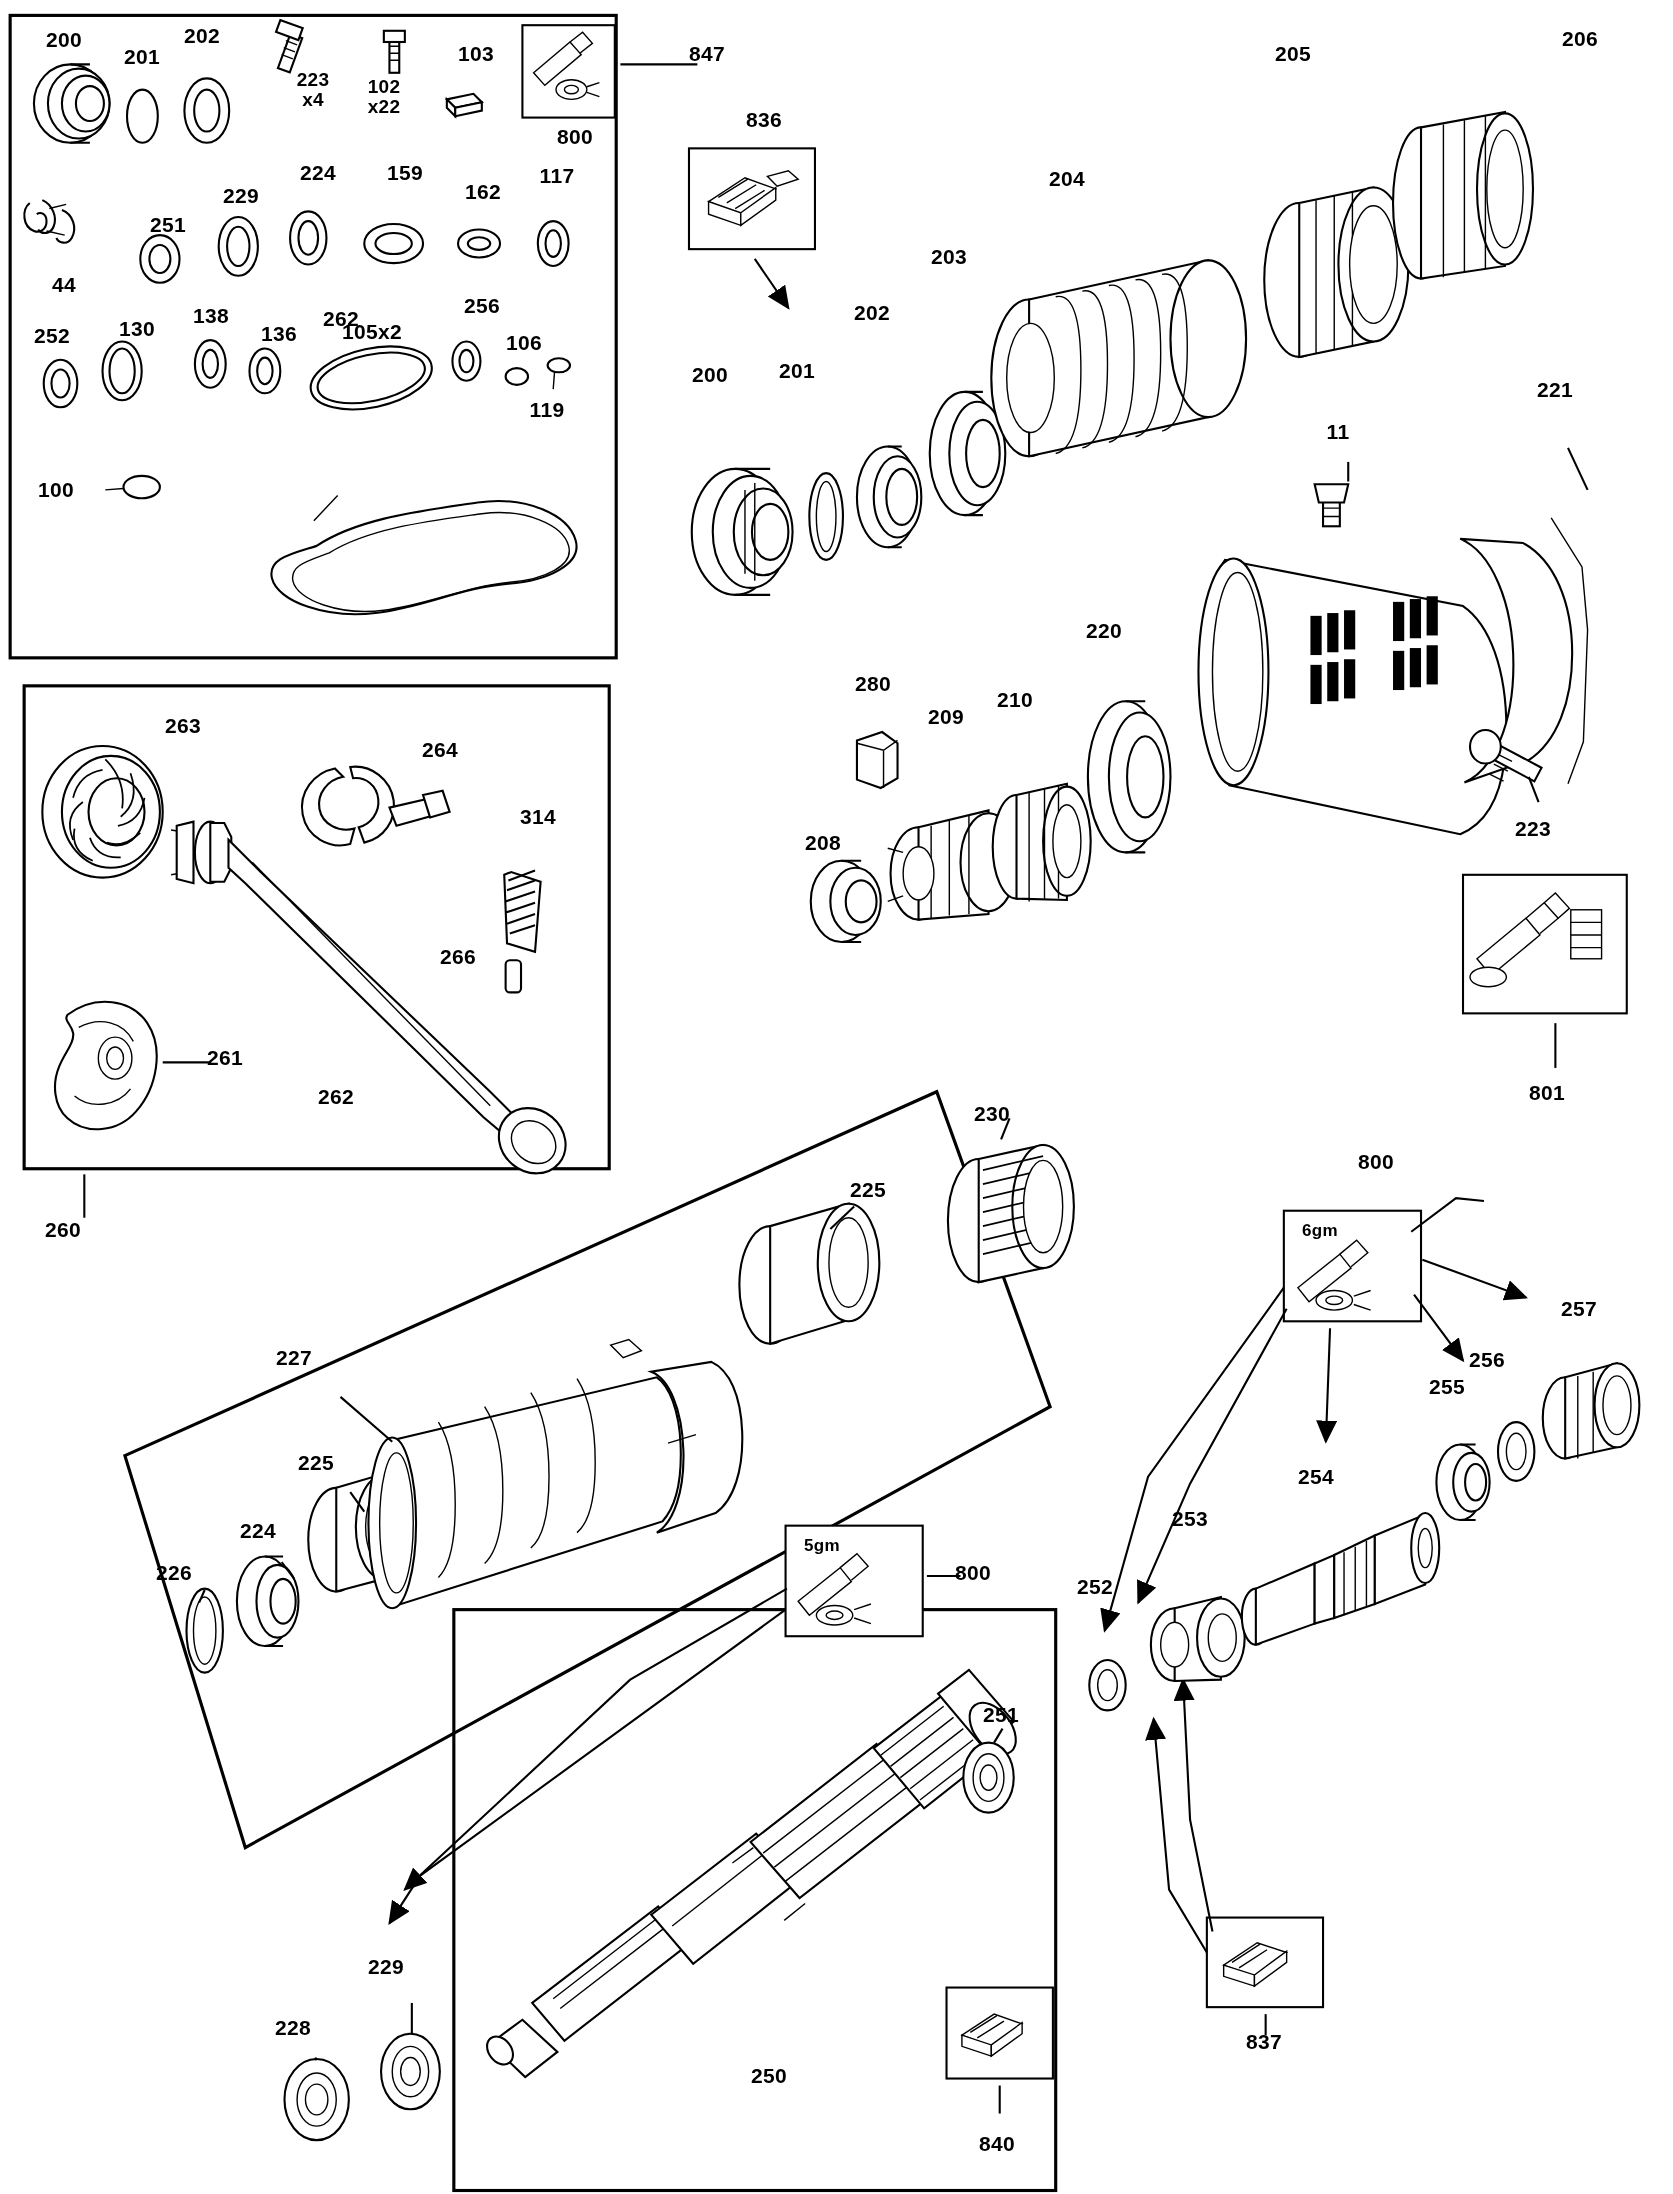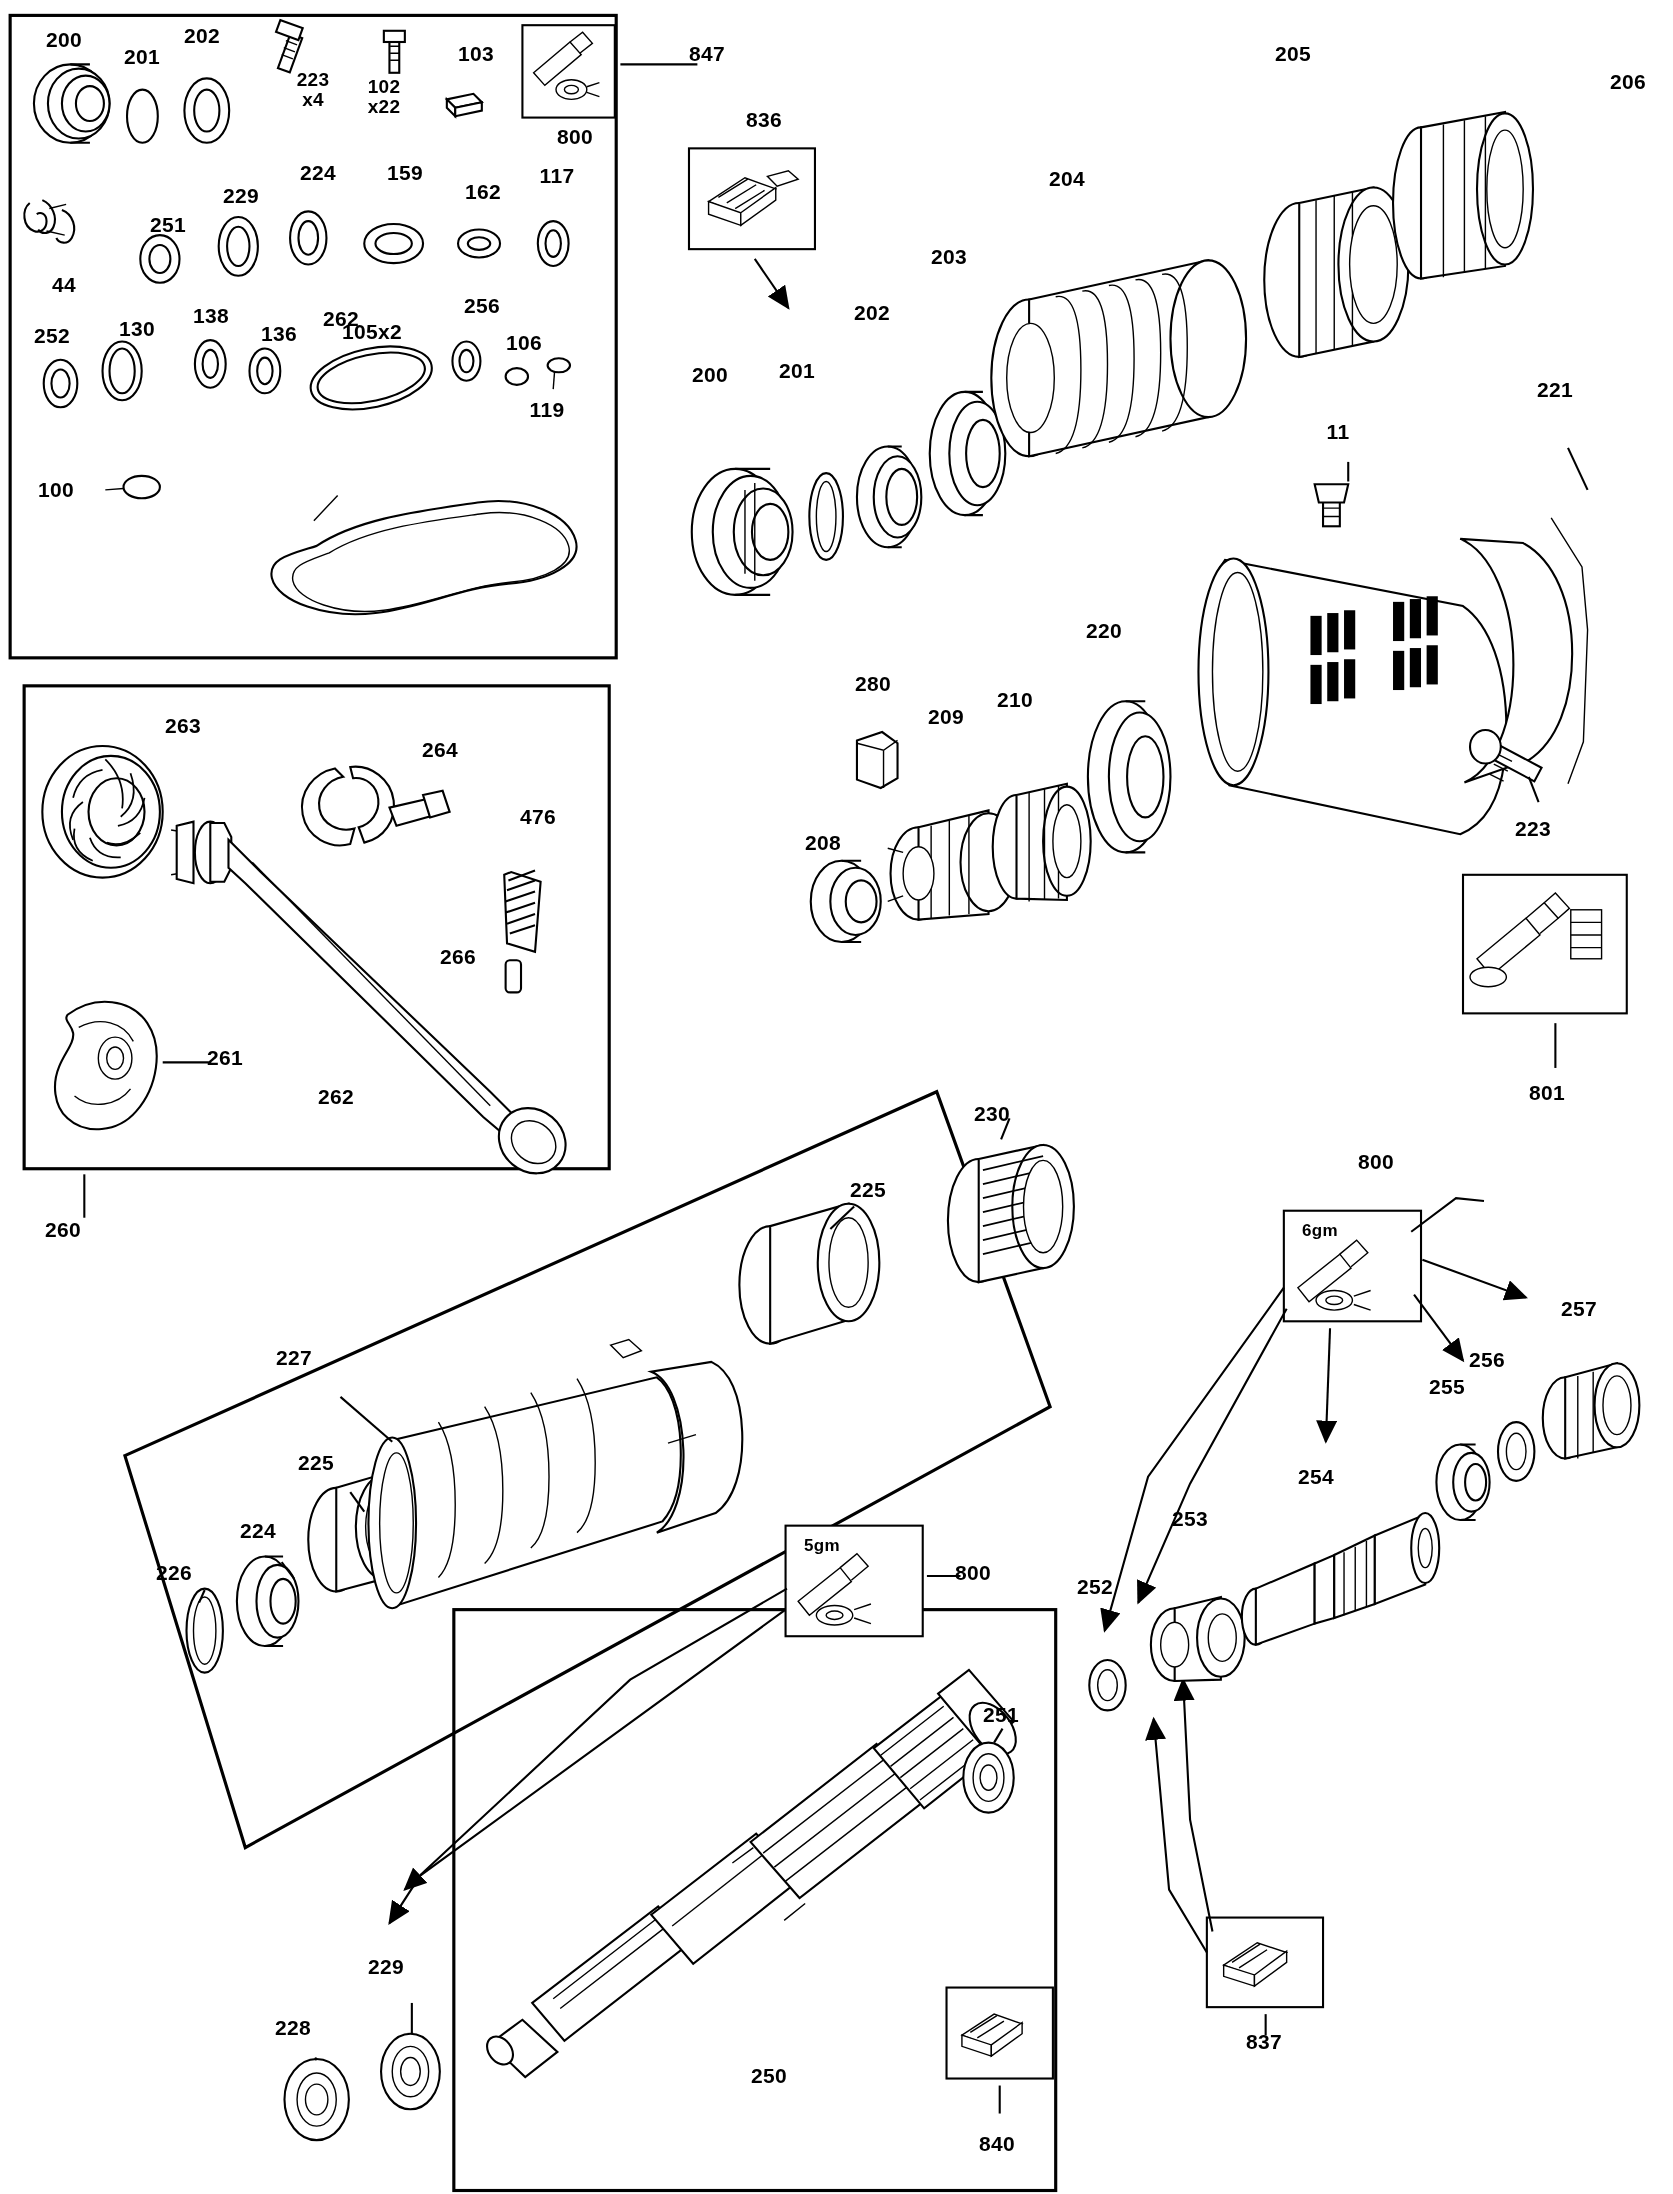--- a/index.html
+++ b/index.html
@@ -585,30 +585,30 @@
   <div class="lbl ctr sz-lg" style="left:279px; top:323px;">136</div>
   <div class="lbl ctr sz-lg" style="left:372px; top:321px;">105x2</div>
   <div class="lbl ctr sz-lg" style="left:482px; top:295px;">256</div>
   <div class="lbl ctr sz-lg" style="left:524px; top:332px;">106</div>
   <div class="lbl ctr sz-lg" style="left:547px; top:399px;">119</div>
   <div class="lbl ctr sz-lg" style="left:56px;  top:479px;">100</div>
   <div class="lbl ctr sz-lg" style="left:341px; top:308px;">262</div>
 
   <div class="lbl ctr sz-lg" style="left:183px; top:715px;">263</div>
   <div class="lbl ctr sz-lg" style="left:440px; top:739px;">264</div>
-  <div class="lbl ctr sz-lg" style="left:538px; top:806px;">476</div>
+  <div class="lbl ctr sz-lg" style="left:538px; top:806px;">314</div>
   <div class="lbl ctr sz-lg" style="left:458px; top:946px;">266</div>
   <div class="lbl ctr sz-lg" style="left:225px; top:1047px;">261</div>
   <div class="lbl ctr sz-lg" style="left:336px; top:1086px;">262</div>
   <div class="lbl ctr sz-lg" style="left:63px;  top:1219px;">260</div>
 
   <div class="lbl ctr sz-lg" style="left:764px;top:109px;">836</div>
   <div class="lbl ctr sz-lg" style="left:1067px;top:168px;">204</div>
   <div class="lbl ctr sz-lg" style="left:1293px;top:43px;">205</div>
-  <div class="lbl ctr sz-lg" style="left:1628px;top:28px;margin-top:43px;">206</div>
+  <div class="lbl ctr sz-lg" style="left:1580px;top:28px;">206</div>
   <div class="lbl ctr sz-lg" style="left:949px;top:246px;">203</div>
   <div class="lbl ctr sz-lg" style="left:872px;top:302px;">202</div>
   <div class="lbl ctr sz-lg" style="left:797px;top:360px;">201</div>
   <div class="lbl ctr sz-lg" style="left:710px;top:364px;">200</div>
   <div class="lbl ctr sz-lg" style="left:1338px;top:421px;">11</div>
   <div class="lbl ctr sz-lg" style="left:1555px;top:379px;">221</div>
   <div class="lbl ctr sz-lg" style="left:1533px;top:818px;">223</div>
   <div class="lbl ctr sz-lg" style="left:1104px;top:620px;">220</div>
   <div class="lbl ctr sz-lg" style="left:1015px;top:689px;">210</div>
   <div class="lbl ctr sz-lg" style="left:946px;top:706px;">209</div>

